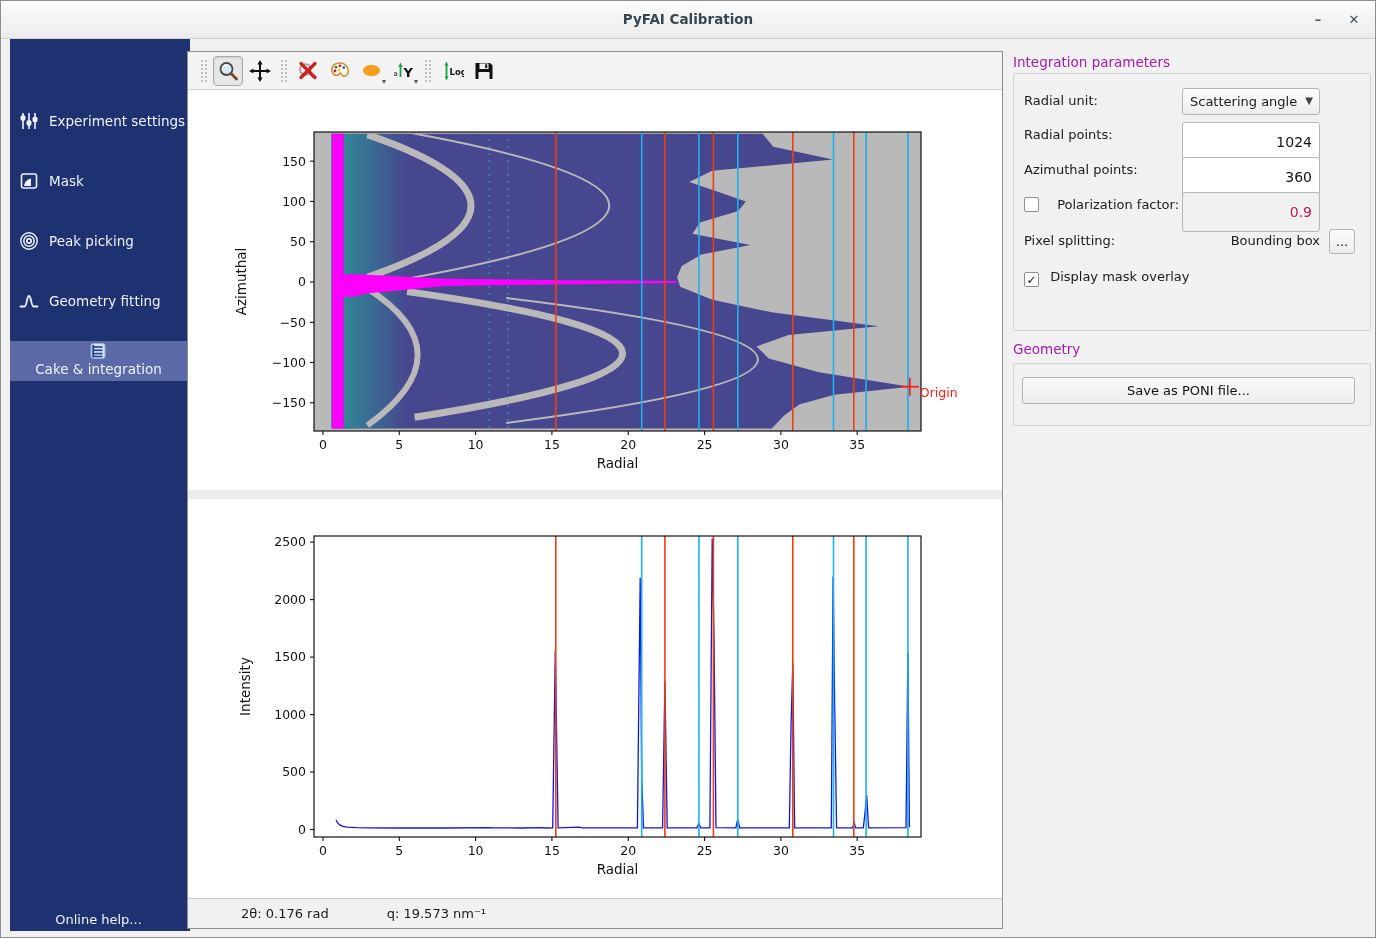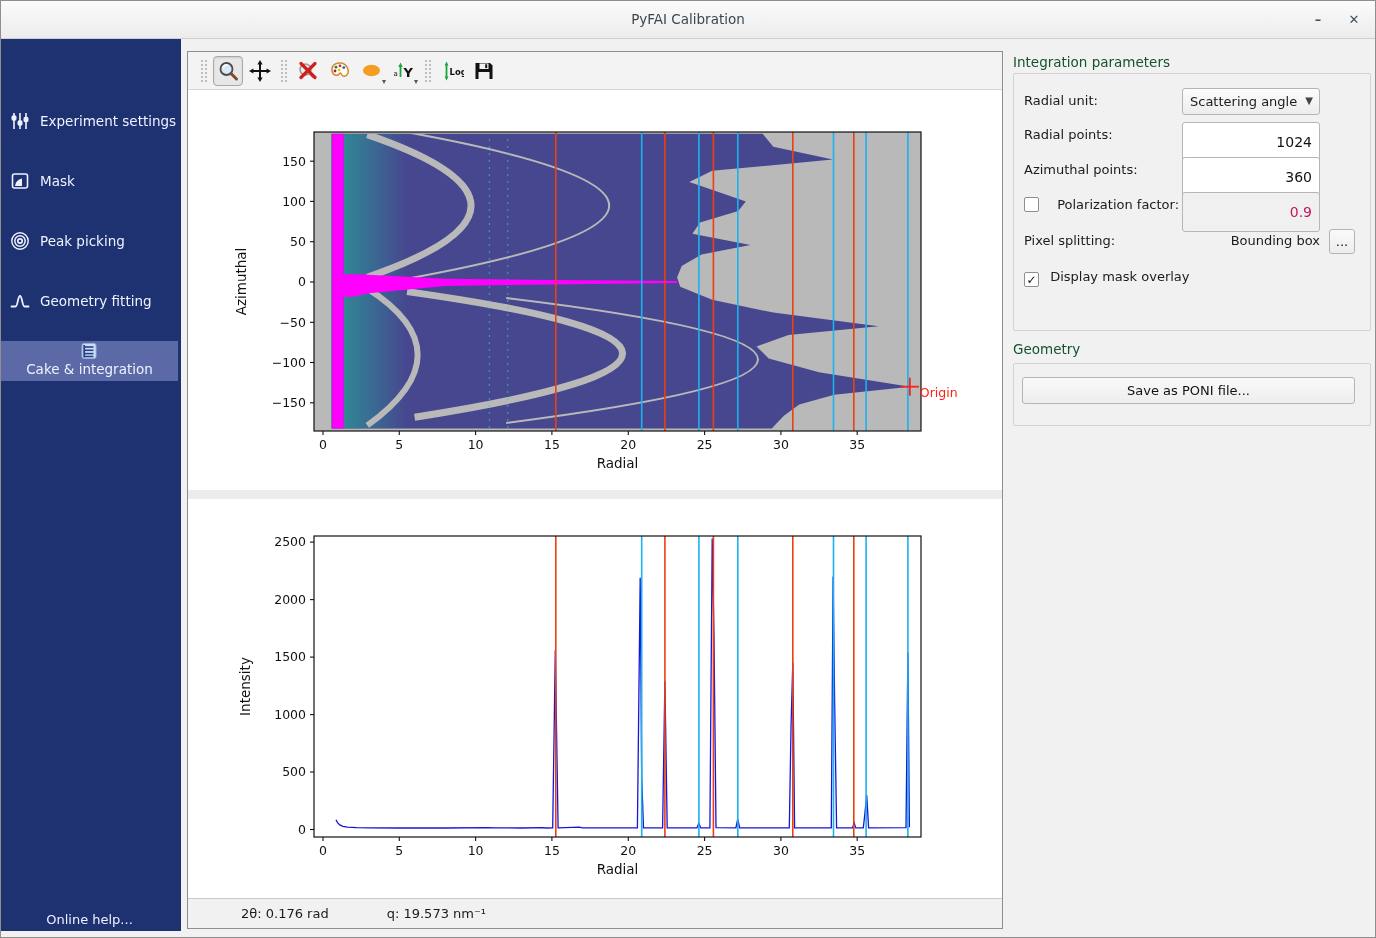--- a/index.html
+++ b/index.html
@@ -4,28 +4,28 @@
 <style>
   * { margin:0; padding:0; box-sizing:border-box; }
   html,body { width:1376px; height:938px; }
   body { font-family:"DejaVu Sans","Liberation Sans",sans-serif; font-size:13px; color:#1b1b1b; background:#e9e9e9; }
   #window { position:relative; width:1376px; height:938px; background:#f1f1f1; border:1px solid #8f8f8f; overflow:hidden; }
 
   
   #titlebar { position:absolute; left:0; top:0; width:100%; height:38px;
     background:linear-gradient(#fbfbfb,#ececec); border-bottom:1px solid #cfcfcf; }
   #titlebar .title { position:absolute; left:0; right:0; top:10px; text-align:center;
-    font-weight:400; color:#3a4750; font-size:13.5px; }
+    font-weight:700; color:#3a4750; font-size:13.5px; }
   .winbtn { position:absolute; top:6px; width:26px; height:26px; text-align:center; line-height:26px;
     color:#44525c; font-weight:bold; font-size:13px; cursor:default; }
   #btn-min { right:44px; }
   #btn-close { right:8px; }
 
   
-  #sidebar { position:absolute; left:0; top:38px; width:180px; height:892px; background:#1e3272;text-decoration:underline; }
+  #sidebar { position:absolute; left:9px; top:38px; width:180px; height:892px; background:#1e3272;text-decoration:underline; }
   .nav-item { position:absolute; left:0; width:177px; height:40px; display:flex; align-items:center;
     color:#eef2ff; font-size:13.5px; cursor:default; }
   .nav-item .nico { width:20px; height:20px; margin:0 10px 0 9px; flex:0 0 auto; }
   .nav-item.selected { background:#5b6aa6;flex-direction:column; }
   #online-help { position:absolute; left:0; bottom:4px; width:177px; text-align:center; color:#eef2ff; font-size:13px; }
 
   
   #main-panel { position:absolute; left:186px; top:50px; width:816px; height:878px;
     background:#ffffff; border:1px solid #8f8f8f; }
   #toolbar { position:absolute; left:0; top:0; width:814px; height:38px; background:#f3f3f3;
@@ -40,21 +40,21 @@
   #fig-sep { position:absolute; left:0; top:438px; width:814px; height:9px; background:#ececec; }
   #figure2 { position:absolute; left:0; top:447px; width:814px; height:398px; background:#fff; }
   #statusbar { position:absolute; left:0; top:846px; width:814px; height:30px; background:#f1f1f1;
     border-top:1px solid #c9c9c9; line-height:29px; padding-left:9px; font-size:13px; }
   #statusbar b { font-weight:normal;margin-left:44px; }
   #statusbar .gap { display:inline-block; width:14px; }
   svg text { font-family:"DejaVu Sans","Liberation Sans",sans-serif; fill:#111; }
 
   
   #right-panel { position:absolute; left:1002px; top:38px; width:373px; height:900px; background:#f1f1f1; }
-  .rp-heading { position:absolute; left:10px; font-size:13.5px; color:#14532d; }
+  .rp-heading { position:absolute; left:10px; font-size:13.5px; color:#a21caf; }
   .groupbox { position:absolute; left:10px; width:358px; border:1px solid #d3d3d3; border-radius:2px; }
   .rp-row { position:absolute; left:0; width:100%; height:27px; }
   .rp-label { position:absolute; left:10px; top:5px; font-size:13px; }
   .rp-input { position:absolute; left:168px; top:0; width:138px; height:40px; border:1px solid #b6b6b6;
     border-radius:3px; background:#fff; text-align:right; padding-right:7px; font-size:14px;
     font-family:"DejaVu Sans","Liberation Sans",sans-serif; color:#111; }
   .rp-input:disabled { background:#f0f0f0; color:#be185d; }
   .combo { position:absolute; left:168px; top:0; width:138px; height:27px; border:1px solid #b4b4b4;
     border-radius:3px; background:linear-gradient(#fcfcfc,#ededed); overflow:hidden; white-space:nowrap; }
   .combo .cval { position:absolute; left:7px; top:5px; font-size:13px; width:108px; overflow:hidden; }

